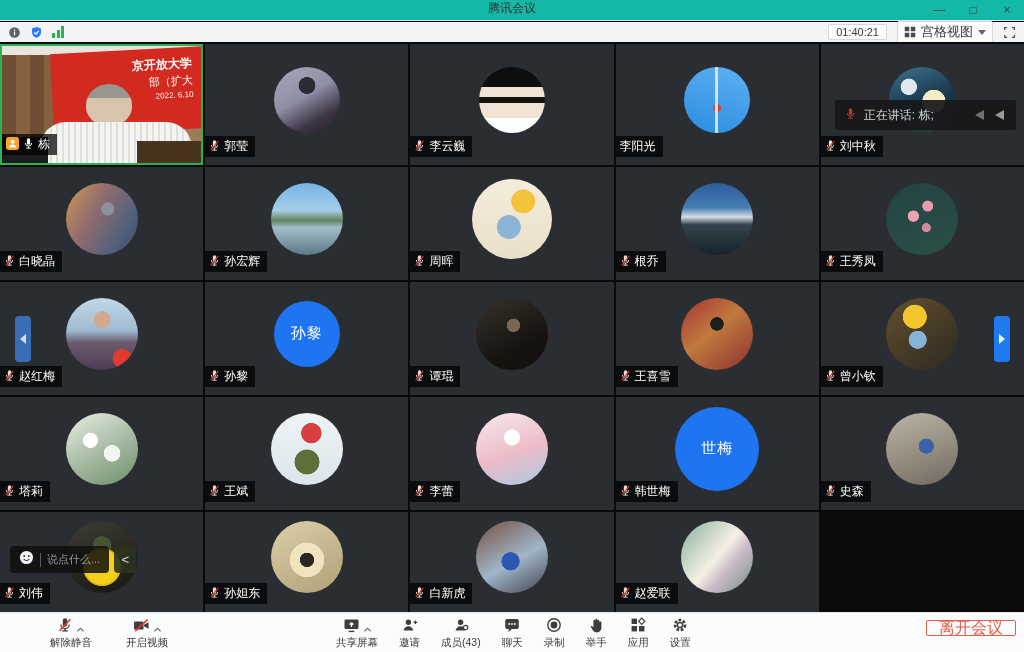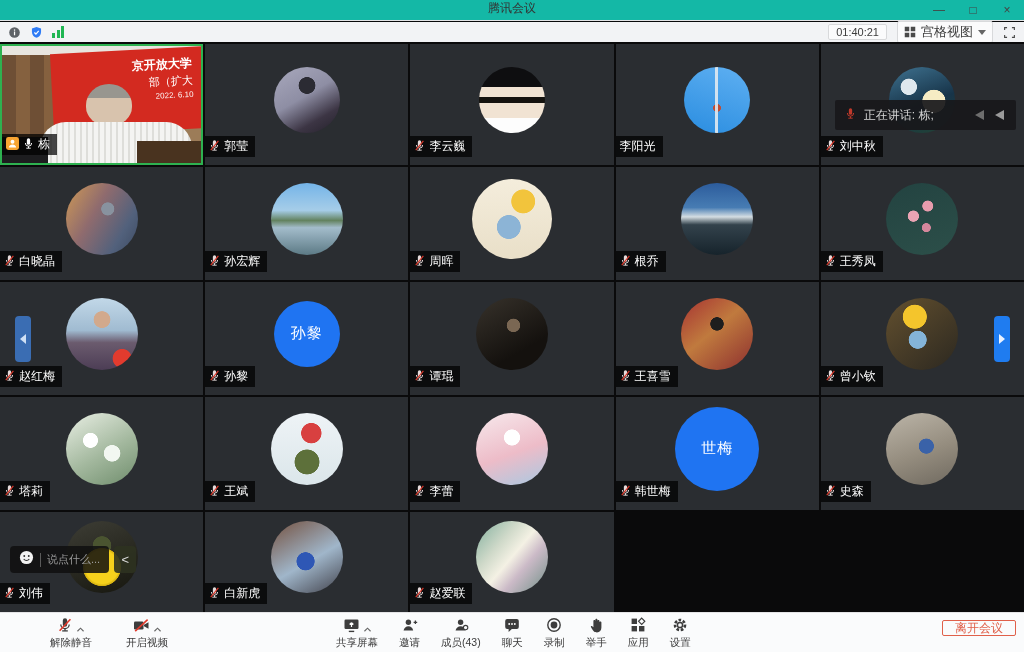--- a/index.html
+++ b/index.html
@@ -86,21 +86,21 @@
 
   
   .toolbar { position:absolute; left:0; right:0; bottom:0; height:40px; background:#fafbfc;
     border-top:1px solid #e4e4e6; display:flex; align-items:center; padding:0 10px; }
   .tb-item { display:flex; flex-direction:column; align-items:center; justify-content:center;
     color:#3a3a3a; font-size:10.5px; line-height:1; gap:3px; padding:0 4px; }
   .tb-ic { display:flex; align-items:flex-end; gap:3px; height:17px; }
   .tb-left { display:flex; gap:26px;margin-left:36px; }
   .tb-mid { position:absolute; left:332px; display:flex; gap:13px; align-items:flex-start; }
   .leave-btn { position:absolute; right:8px; top:7px; height:16px; padding:0 12px;
-    border:1px solid #e0604a; border-radius:2px; color:#e0604a; font-size:12px;
+    border:1px solid #e0604a; border-radius:2px; color:#e0604a; font-size:16px;
     background:transparent; display:flex; align-items:center; }
 </style>
 </head>
 <body>
 
 <div class="app">
 
   <div class="titlebar">
     <div class="win-title">腾讯会议</div>
     <div class="win-controls">
@@ -536,20 +536,36 @@
                 <path d="M5 9.6c.8 1.1 2 1.7 3 1.7s2.2-.6 3-1.7" stroke="#2b2b2b" stroke-width="1.1" fill="none"></path>
               </svg>
       </span>
       <span class="div"></span>
       <span class="hint">说点什么...</span>
     </div>
     <div class="chat-collapse">&lt;</div>
   </div>
 </div>
       <div class="tile">
+    <div class="avatar" style="background: radial-gradient(circle at 50% 54%, rgb(44, 37, 32) 0px, rgb(44, 37, 32) 13%, rgb(240, 228, 192) 14%, rgb(240, 228, 192) 32%, transparent 33%), linear-gradient(150deg, rgb(220, 207, 168), rgb(176, 160, 120));"></div>
+    <div class="plabel">
+
+      <span>
+        <svg width="11" height="13" viewBox="0 0 16 18">
+              <path d="M8 1.5a2.4 2.4 0 0 1 2.4 2.4v4.6a2.4 2.4 0 0 1-4.8 0V3.9A2.4 2.4 0 0 1 8 1.5z" fill="#e6dcdc"></path>
+              <path d="M3.4 8.3a4.6 4.6 0 0 0 9.2 0" stroke="#e6dcdc" stroke-width="1.4" fill="none"></path>
+              <line x1="8" y1="13" x2="8" y2="15.6" stroke="#e6dcdc" stroke-width="1.4"></line>
+              <line x1="4.8" y1="15.8" x2="11.2" y2="15.8" stroke="#e6dcdc" stroke-width="1.4"></line>
+              <line x1="2.6" y1="15.6" x2="13.6" y2="2.4" stroke="#e0392b" stroke-width="1.7"></line>
+            </svg>
+      </span>
+      <span>孙妲东</span>
+    </div>
+  </div>
+      <div class="tile">
     <div class="avatar" style="background: radial-gradient(circle at 48% 56%, rgb(46, 87, 181) 0px, rgb(46, 87, 181) 16%, transparent 17%), linear-gradient(150deg, rgb(116, 80, 62) 0%, rgb(160, 182, 202) 55%, rgb(65, 65, 74) 100%);"></div>
     <div class="plabel">
 
       <span>
         <svg width="11" height="13" viewBox="0 0 16 18">
               <path d="M8 1.5a2.4 2.4 0 0 1 2.4 2.4v4.6a2.4 2.4 0 0 1-4.8 0V3.9A2.4 2.4 0 0 1 8 1.5z" fill="#e6dcdc"></path>
               <path d="M3.4 8.3a4.6 4.6 0 0 0 9.2 0" stroke="#e6dcdc" stroke-width="1.4" fill="none"></path>
               <line x1="8" y1="13" x2="8" y2="15.6" stroke="#e6dcdc" stroke-width="1.4"></line>
               <line x1="4.8" y1="15.8" x2="11.2" y2="15.8" stroke="#e6dcdc" stroke-width="1.4"></line>
               <line x1="2.6" y1="15.6" x2="13.6" y2="2.4" stroke="#e0392b" stroke-width="1.7"></line>

